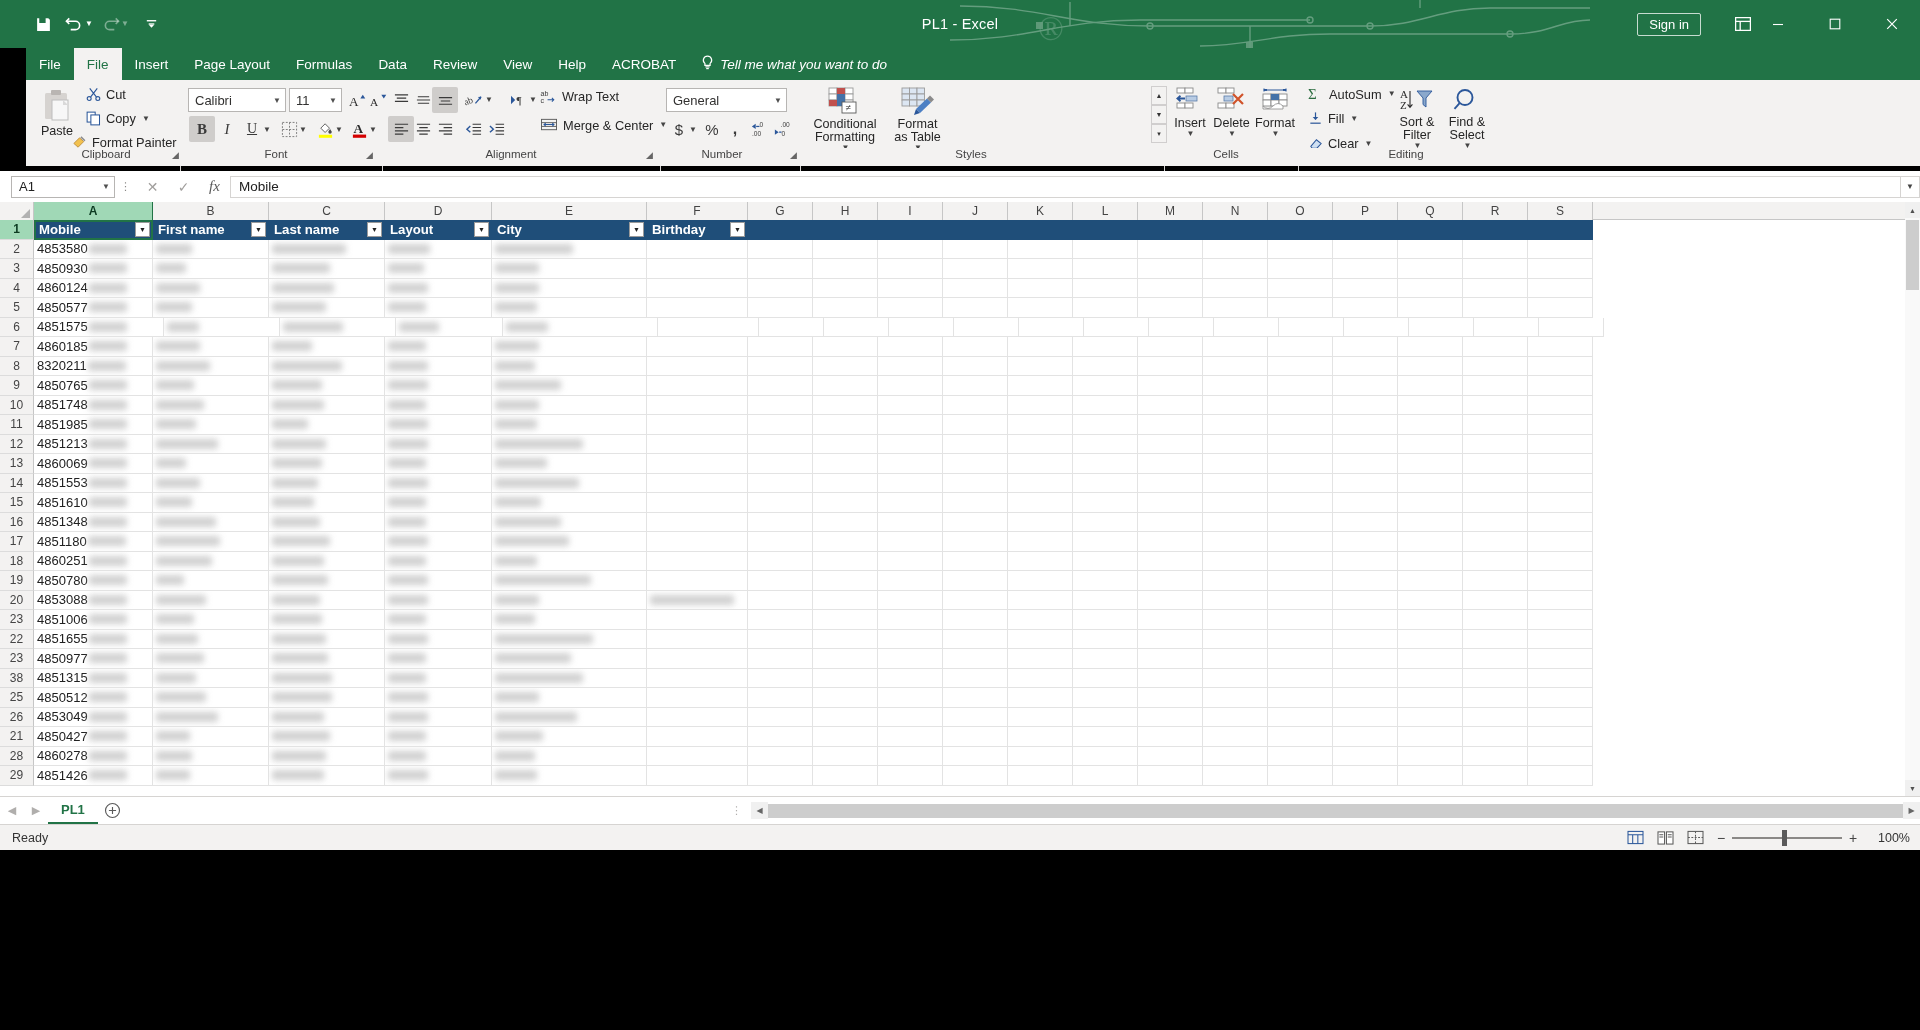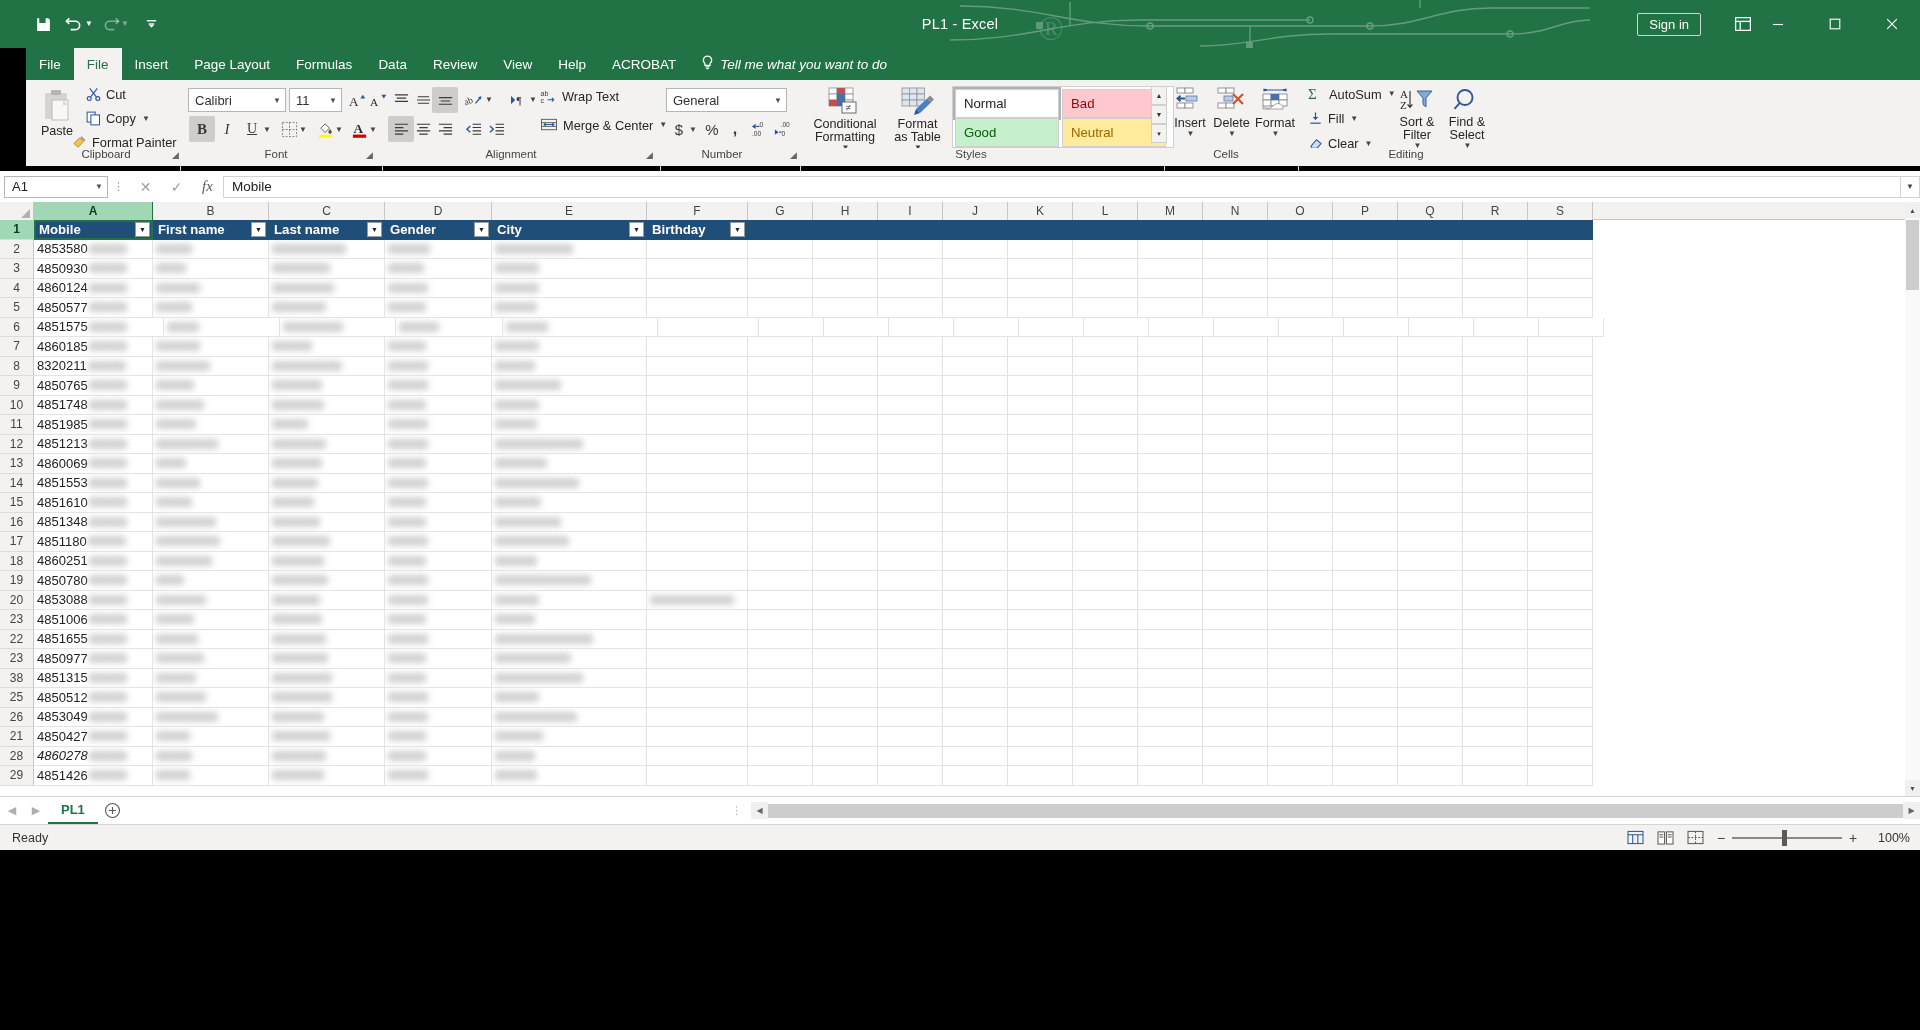--- a/index.html
+++ b/index.html
@@ -104,21 +104,21 @@
   .stygal-arrows { position: absolute; width: 16px; }
   .sga { width: 16px; height: 19px; display: flex; align-items: center; justify-content: center;
          background: #f3f2f1; border: 1px solid #d0cece; font-size: 7px; color: #333; }
   .collapse-rib { position: absolute; right: 4px; top: 150px; font-size: 11px; color: #444; }
   
   .fbar {
     position: absolute; left: 0; top: 171px; width: 1920px; height: 31px;
     background: #fff; display: flex; align-items: center;
   }
   .namebox {
-    margin-left: 4px; width: 104px; height: 22px; background: #fff; border: 1px solid #b7b5b3;
+    margin-left: 11px; width: 104px; height: 22px; background: #fff; border: 1px solid #b7b5b3;
     display: flex; align-items: center; padding: 0 4px 0 7px; font-size: 13px;
   }
   .namebox .nv { flex: 1; }
   .namebox .nd { font-size: 8px; color: #505050; }
   .fb-grip { width: 22px; text-align: center; color: #8a8886; font-size: 11px; letter-spacing:1px;}
   .fb-icons { display: flex; align-items: center; gap: 0px; }
   .fbi { width: 31px; height: 22px; display: flex; align-items: center; justify-content: center;
          color: #a19f9d; font-size: 14px; }
   .fbi.fx { color: #5a5a5a; font-style: italic; font-family: "Liberation Serif", serif; font-size: 15px; }
   .fb-input {
@@ -554,26 +554,20 @@
               <rect x="16" y="13" width="7.5" height="6"></rect>
           </g>
           <path d="M15 22 L26 11.5 L30 15.5 L19 26 Z" fill="#4b7fc4"></path>
           <path d="M15 22 L19 26 L13 28 Z" fill="#2b579a"></path>
           <path d="M26 11.5 L29 8.5 L33 12.5 L30 15.5 Z" fill="#8a8a8a"></path>
         </svg>
         <span style="margin-top:1px;">Format as Table</span>
         <span class="caret-sm" style="color:#444;">▼</span>
       </div>
 
-      <div style="position:absolute; left:146px; top:4px; width:222px; height:62px; border:1px solid #d0cece; background:#fff;">
-        <div class="stylecell sel" style="position:absolute; left:2px; top:2px;">Normal</div>
-        <div class="stylecell" style="position:absolute; left:109px; top:2px; background:#ffc7ce; color:#9c0006;">Bad</div>
-        <div class="stylecell" style="position:absolute; left:2px; top:31px; background:#c6efce; color:#006100;">Good</div>
-        <div class="stylecell" style="position:absolute; left:109px; top:31px; background:#ffeb9c; color:#9c6500;">Neutral</div>
-      </div>
       <div class="stygal-arrows" style="left:345px; top:4px;">
         <div class="sga">▲</div>
         <div class="sga">▼</div>
         <div class="sga">▾</div>
       </div>
     </div>
     <div class="gsep" style="left:1138px;"></div>
 
     <div class="grp" style="left:1144px; top:2px; width:124px; height:80px;">
       <div class="bigbtn" style="position:absolute; left:0px; top:2px; width:40px;">
@@ -739,21 +733,21 @@
           </div>
           <div class="cell thr" style="width: 116px;">
             <span>First name</span>
             <span class="fbtn">▼</span>
           </div>
           <div class="cell thr" style="width: 116px;">
             <span>Last name</span>
             <span class="fbtn">▼</span>
           </div>
           <div class="cell thr" style="width: 107px;">
-            <span>Gender</span>
+            <span>Layout</span>
             <span class="fbtn">▼</span>
           </div>
           <div class="cell thr" style="width: 155px;">
             <span>City</span>
             <span class="fbtn">▼</span>
           </div>
           <div class="cell thr" style="width: 101px;">
             <span>Birthday</span>
             <span class="fbtn">▼</span>
           </div>
@@ -1626,21 +1620,21 @@
           <div class="cell" style="width: 65px;"></div>
           <div class="cell" style="width: 65px;"></div>
           <div class="cell" style="width: 65px;"></div>
           <div class="cell" style="width: 65px;"></div>
           <div class="cell" style="width: 65px;"></div>
           <div class="cell" style="width: 65px;"></div>
           <div class="cell" style="width: 65px;"></div>
         </div>
         <div class="row">
           <div class="rh">28</div>
-          <div class="cell num" style="width: 119px; font-style: italic;">
+          <div class="cell num" style="width: 119px;">
             <span>4860278</span>
             <span class="blurblk" style="width: 38px; margin-left: 1px;"></span>
           </div>
           <div class="cell" style="width: 116px;">
             <span class="blurblk" style="width: 36px;"></span>
           </div>
           <div class="cell" style="width: 116px;">
             <span class="blurblk" style="width: 54px;"></span>
           </div>
           <div class="cell" style="width: 107px;">

